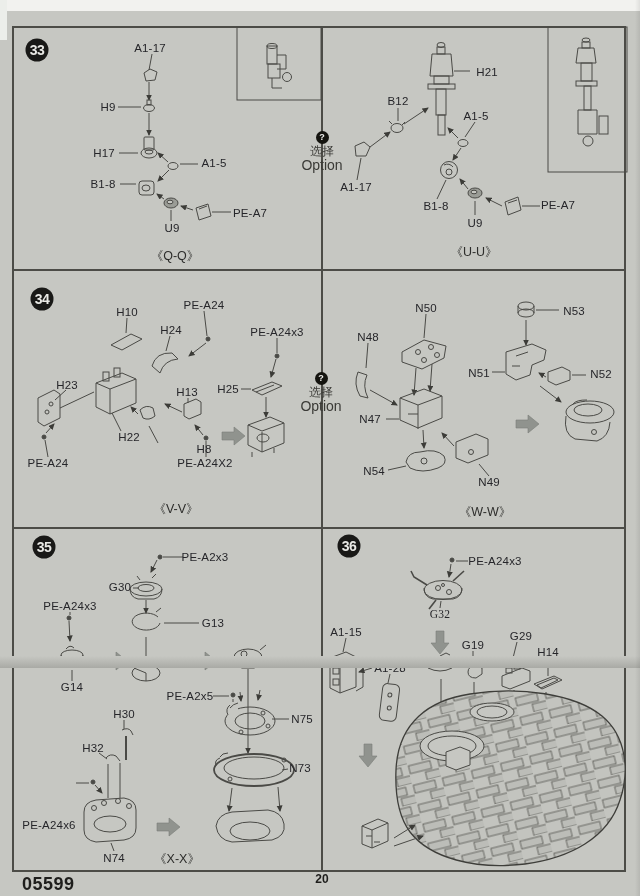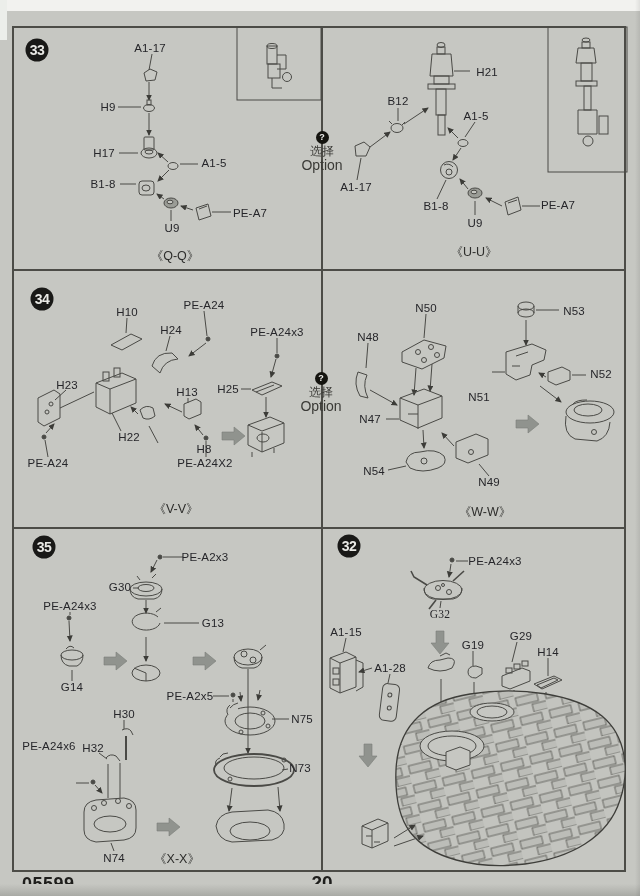--- a/index.html
+++ b/index.html
@@ -1,18 +1,18 @@
 <!DOCTYPE html>
 <html><head>
 <meta charset="utf-8">
 <style>
   html,body{margin:0;padding:0;}
   body{width:640px;height:896px;overflow:hidden;background:#c6c7c2;
        font-family:"Liberation Sans", sans-serif;}
-  .page{position:absolute;left:0;top:0;width:640px;height:896px;background:#c6c7c2;}
+  .page{position:absolute;left:0;top:0;width:640px;height:668px;background:#c6c7c2;}
   .scan-top{position:absolute;left:0;top:0;width:640px;height:11px;background:#f2f2ef;}
   .scan-left{position:absolute;left:0;top:0;width:7px;height:40px;background:#eceeea;}
   .scan-bottom{position:absolute;left:0;bottom:0;width:640px;height:12px;
        background:linear-gradient(#c6c7c2,#a9aaa5);}
   .scan-right{position:absolute;right:0;top:0;width:5px;height:896px;
        background:linear-gradient(90deg,rgba(0,0,0,0),rgba(0,0,0,.08));}
   .frame{position:absolute;left:12px;top:26px;width:614px;height:846px;
        border:2px solid #4c4c47;box-sizing:border-box;}
   .div-h{position:absolute;left:12px;width:614px;height:2px;background:#4c4c47;}
   .div-v{position:absolute;left:321px;top:26px;width:2px;height:846px;background:#4c4c47;}
@@ -27,21 +27,21 @@
        font-size:12.5px;color:#2d2d2b;}
   .opt{position:absolute;width:60px;transform:translate(-50%,0);text-align:center;
        line-height:1.05;}
   .opt .q{display:inline-block;width:13px;height:13px;border-radius:50%;background:#14140f;
        color:#efefec;font-size:9px;font-weight:bold;line-height:13px;text-align:center;}
   .opt .cn{display:block;font-size:12px;color:#3a3a36;margin-top:1px;}
   .opt .en{display:block;font-size:14px;color:#3a3a36;}
   #kit{position:absolute;left:22px;top:874px;font-size:18px;font-weight:bold;color:#1e1e1c;
        letter-spacing:.5px;}
   #pageno{position:absolute;left:305px;top:872px;width:34px;text-align:center;
-       font-size:19px;font-weight:bold;color:#1e1e1c;}
+       font-size:12px;font-weight:bold;color:#1e1e1c;}
 </style>
 </head>
 <body>
 
 <div class="page">
   <div class="scan-top"></div>
   <div class="scan-left"></div>
 
   <div class="frame"></div>
   <div class="div-h" style="top:269px"></div>
@@ -389,42 +389,42 @@
       <span class="plabel" style="left: 67px; top: 385px;">H23</span>
       <span class="plabel" style="left: 228px; top: 389px;">H25</span>
       <span class="plabel" style="left: 187px; top: 392px;">H13</span>
       <span class="plabel" style="left: 114px; top: 437px; margin-left: 15px;">H22</span>
       <span class="plabel" style="left: 159px; top: 449px; margin-left: 45px;">H8</span>
       <span class="plabel" style="left: 48px; top: 463px;">PE-A24</span>
       <span class="plabel" style="left: 205px; top: 463px;">PE-A24X2</span>
       <span class="plabel" style="left: 426px; top: 308px;">N50</span>
       <span class="plabel" style="left: 574px; top: 311px;">N53</span>
       <span class="plabel" style="left: 368px; top: 337px;">N48</span>
-      <span class="plabel" style="left: 479px; top: 373px; margin-top: 24px;">N51</span>
+      <span class="plabel" style="left: 479px; top: 373px;">N51</span>
       <span class="plabel" style="left: 601px; top: 374px;">N52</span>
       <span class="plabel" style="left: 370px; top: 419px;">N47</span>
       <span class="plabel" style="left: 374px; top: 471px;">N54</span>
       <span class="plabel" style="left: 489px; top: 482px;">N49</span>
       <span class="caption" style="left: 176px; top: 509px;">《V-V》</span>
       <span class="caption" style="left: 485px; top: 512px;">《W-W》</span>
       <span class="badge" style="left: 44px; top: 547px;">35</span>
       <span class="plabel" style="left: 205px; top: 557px;">PE-A2x3</span>
       <span class="plabel" style="left: 120px; top: 587px;">G30</span>
       <span class="plabel" style="left: 70px; top: 606px;">PE-A24x3</span>
       <span class="plabel" style="left: 213px; top: 623px;">G13</span>
       <span class="plabel" style="left: 72px; top: 687px;">G14</span>
       <span class="plabel" style="left: 190px; top: 696px;">PE-A2x5</span>
       <span class="plabel" style="left: 124px; top: 714px;">H30</span>
       <span class="plabel" style="left: 93px; top: 748px;">H32</span>
-      <span class="plabel" style="left: 49px; top: 746px;">PE-A24x6</span>
+      <span class="plabel" style="left: 49px; top: 825px;">PE-A24x6</span>
       <span class="plabel" style="left: 302px; top: 719px;">N75</span>
       <span class="plabel" style="left: 300px; top: 768px;">N73</span>
       <span class="plabel" style="left: 114px; top: 858px;">N74</span>
       <span class="caption" style="left: 177px; top: 859px;">《X-X》</span>
-      <span class="badge" style="left: 349px; top: 546px;">32</span>
+      <span class="badge" style="left: 349px; top: 546px;">36</span>
       <span class="plabel" style="left: 495px; top: 561px;">PE-A24x3</span>
       <span class="plabel" style="left: 440px; top: 614px; font-family: Liberation Serif, serif;">G32</span>
       <span class="plabel" style="left: 346px; top: 632px;">A1-15</span>
       <span class="plabel" style="left: 390px; top: 668px;">A1-28</span>
       <span class="plabel" style="left: 473px; top: 645px;">G19</span>
       <span class="plabel" style="left: 517px; top: 636px; padding-left: 8px;">G29</span>
       <span class="plabel" style="left: 548px; top: 652px;">H14</span>
       <div class="opt" style="left: 322px; top: 127px;"><span class="q">?</span><span class="cn">选择</span><span class="en">Option</span></div>
       <div class="opt" style="left: 321px; top: 368px;"><span class="q">?</span><span class="cn">选择</span><span class="en">Option</span></div>
     </div>

